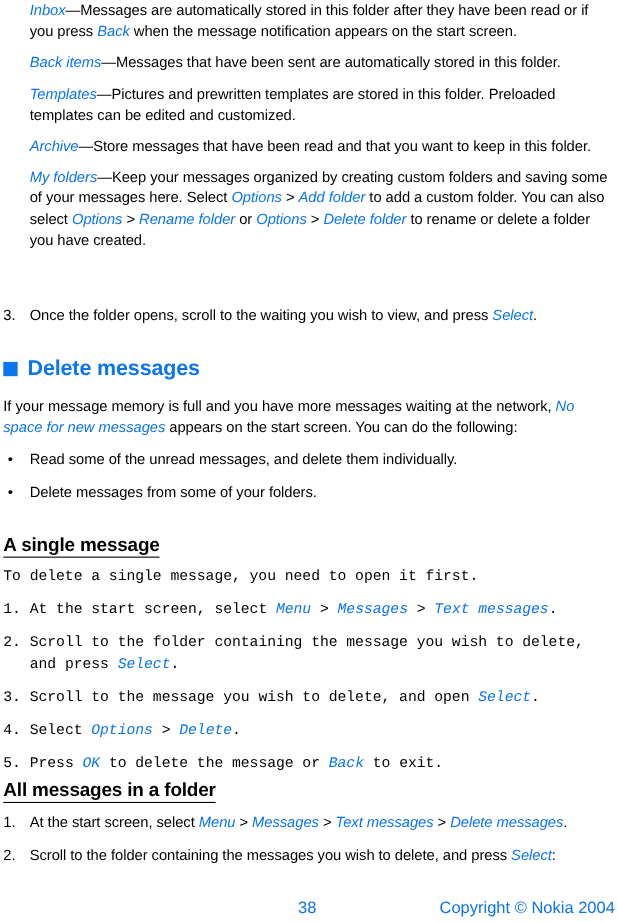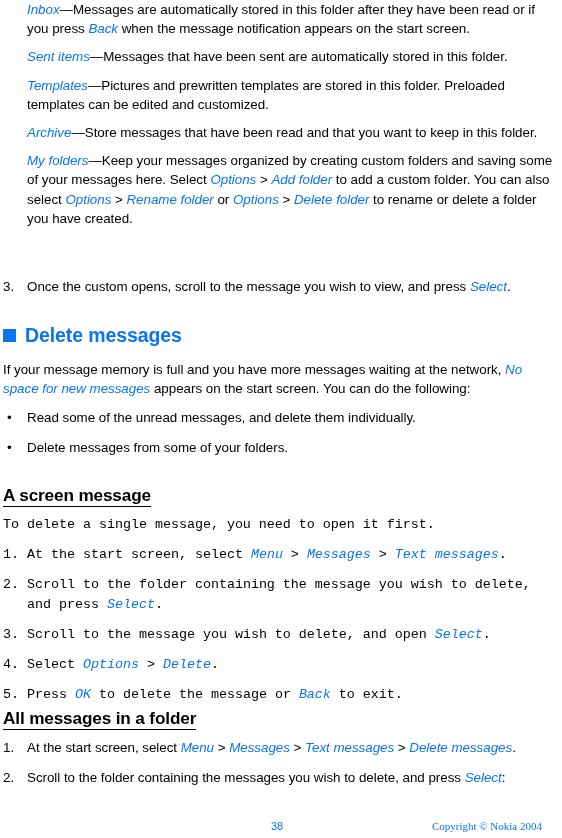--- a/index.html
+++ b/index.html
@@ -136,58 +136,57 @@
   #blk-folder-body { top: 738px; }
 
   
   .footer {
     position: absolute;
     left: 0;
     top: 818px;
     width: 562px;
     height: 20px;
     color: #0b74ef;
-    font-size: 11px;
+    font-size: 15px;
     line-height: 16px;
   }
   .footer .pageno {
     position: absolute;
     left: 271px;
     top: 0;
   }
   .footer .copy {
     position: absolute;
-    right: 20px;
+    right: 3px;
     top: 0;
     white-space: nowrap;
-    font-family: Liberation Serif, serif;
   }
 </style>
 </head>
 <body>
 
 <div class="page">
 
   <div class="blk" id="blk-definitions">
 
     <p class="body-text def-para"><span class="ui">Inbox</span><span>—</span><span>Messages are automatically stored in this folder after they have been read or if you press </span><span class="ui">Back</span><span> when the message notification appears on the start screen.</span></p>
 
-    <p class="body-text def-para"><span class="ui">Sent items</span><span>—</span><span>Messages that have been sent are automatically stored in this folder.</span></p>
+    <p class="body-text def-para"><span class="ui">Back items</span><span>—</span><span>Messages that have been sent are automatically stored in this folder.</span></p>
 
     <p class="body-text def-para"><span class="ui">Templates</span><span>—</span><span>Pictures and prewritten templates are stored in this folder. Preloaded templates can be edited and customized.</span></p>
 
     <p class="body-text def-para"><span class="ui">Archive</span><span>—</span><span>Store messages that have been read and that you want to keep in this folder.</span></p>
 
     <p class="body-text def-para"><span class="ui">My folders</span><span>—</span><span>Keep your messages organized by creating custom folders and saving some of your messages here. Select </span><span class="ui">Options</span><span class="sep"> &gt; </span><span class="ui">Add folder</span><span> to add a custom folder. You can also select </span><span class="ui">Options</span><span class="sep"> &gt; </span><span class="ui">Rename folder</span><span> or </span><span class="ui">Options</span><span class="sep"> &gt; </span><span class="ui">Delete folder</span><span> to rename or delete a folder you have created.</span></p>
 
   </div>
 
   <div class="blk" id="blk-step3">
     <ol class="num-list">
-      <li class="body-text"><span class="marker">3.</span><span>Once the custom opens, scroll to the message you wish to view, and press </span><span class="ui">Select</span><span>.</span></li>
+      <li class="body-text"><span class="marker">3.</span><span>Once the folder opens, scroll to the waiting you wish to view, and press </span><span class="ui">Select</span><span>.</span></li>
     </ol>
   </div>
 
   <div class="blk" id="blk-h1">
     <div class="h1-row">
       <div class="h1-square"></div>
       <div class="h1-text">Delete messages</div>
     </div>
   </div>
 
@@ -196,21 +195,21 @@
   </div>
 
   <div class="blk" id="blk-bullets">
     <ul class="bullet-list">
       <li class="body-text"><span class="dot">•</span><span>Read some of the unread messages, and delete them individually.</span></li>
       <li class="body-text"><span class="dot">•</span><span>Delete messages from some of your folders.</span></li>
     </ul>
   </div>
 
   <div class="blk" id="blk-h2-single">
-    <div class="h2-text">A screen message</div>
+    <div class="h2-text">A single message</div>
   </div>
 
   <div class="blk" id="blk-single-body">
     <p class="body-text" style="margin:0 0 11px 0;">To delete a single message, you need to open it first.</p>
     <ol class="num-list">
 
       <li class="body-text"><span class="marker">1.</span><span>At the start screen, select </span><span class="ui">Menu</span><span class="sep"> &gt; </span><span class="ui">Messages</span><span class="sep"> &gt; </span><span class="ui">Text messages</span><span>.</span></li>
 
       <li class="body-text"><span class="marker">2.</span><span>Scroll to the folder containing the message you wish to delete, and press </span><span class="ui">Select</span><span>.</span></li>
 

